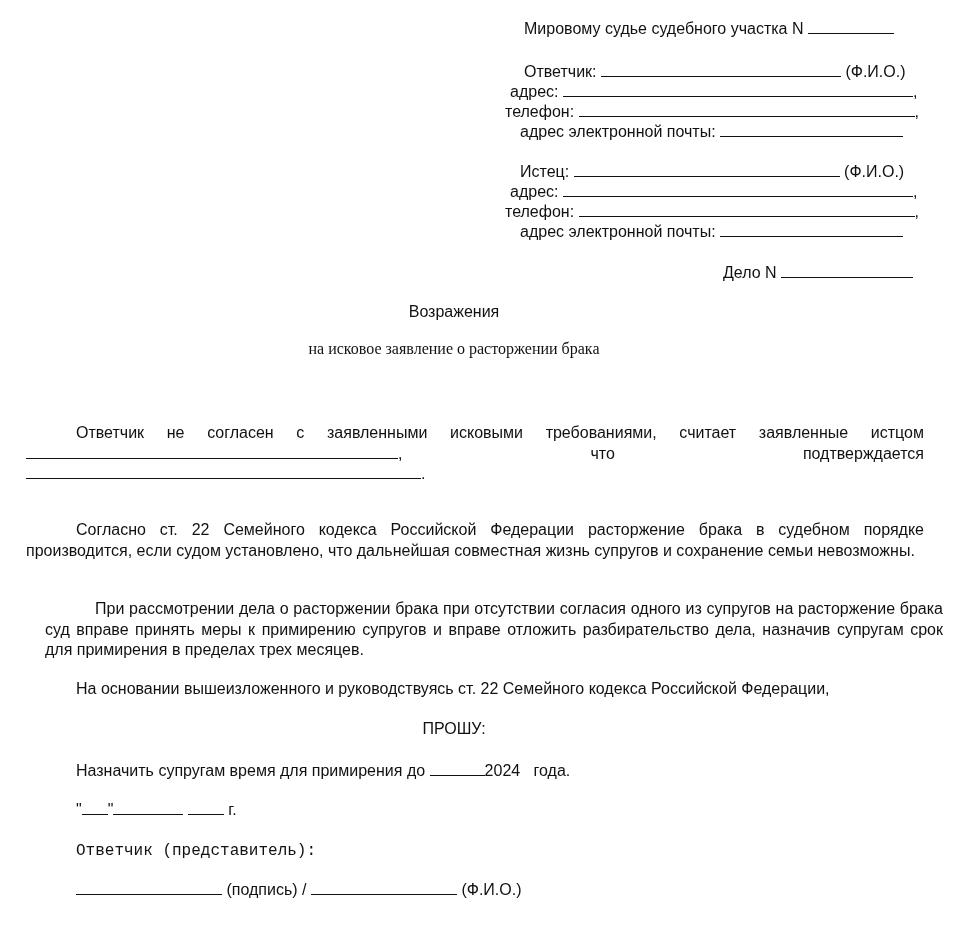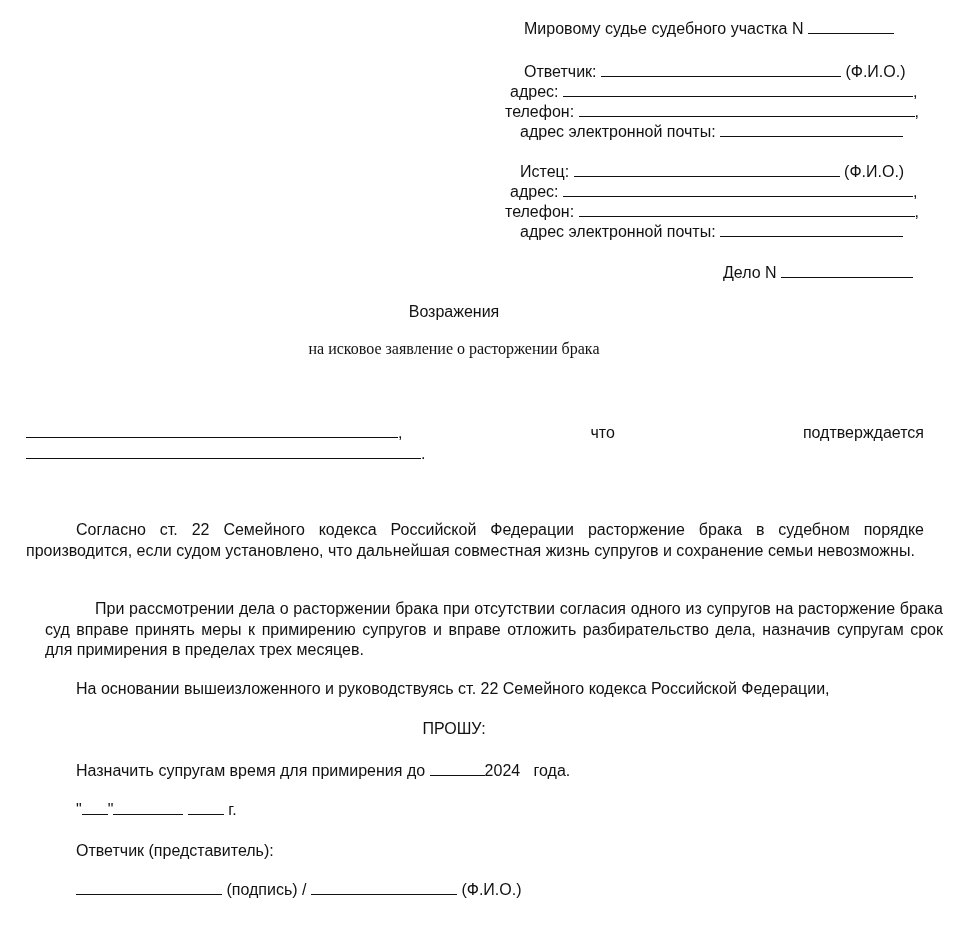--- a/index.html
+++ b/index.html
@@ -61,20 +61,21 @@
   <span class="u" style="width:132px;"></span>
 </div>
 
 <div class="center" style="top:302px;">Возражения</div>
 <div class="center" style="top:339px;font-family:Liberation Serif, serif;">на исковое заявление о расторжении брака</div>
 
 <div class="just" style="top:364px;">
 </div>
 
 <div class="just" style="top:423px;">
+  <span class="jl" style="padding-left:50px;">Ответчик не согласен с заявленными исковыми требованиями, считает заявленные истцом</span>
   <span class="jl">
     <span class="u" style="width:372px;"></span>,
     <span>что</span>
     <span>подтверждается</span>
   </span>
   <span style="display:block;">
     <span class="u" style="width:395px;"></span>.
   </span>
 </div>
 
@@ -95,20 +96,20 @@
   <span class="u" style="width:55px;"></span><span>2024</span>
   &nbsp;&nbsp;<span>года.</span>
 </div>
 
 <div class="ln" style="left:76px; top:800px;">
   <span>"</span><span class="u" style="width:26px;"></span><span>"</span><span class="u" style="width:70px;"></span>
   <span class="u" style="width:36px;"></span>
   <span>г.</span>
 </div>
 
-<div class="ln" style="left:76px; top:841px;">Ответчик (представитель):</div>
+<div class="ln" style="left:76px; top:841px;font-family:Liberation Mono, monospace;">Ответчик (представитель):</div>
 
 <div class="ln" style="left:76px; top:880px;">
   <span class="u" style="width:146px;"></span>
   <span>(подпись) /</span>
   <span class="u" style="width:146px;"></span>
   <span>(Ф.И.О.)</span>
 </div>
 
 </body></html>

